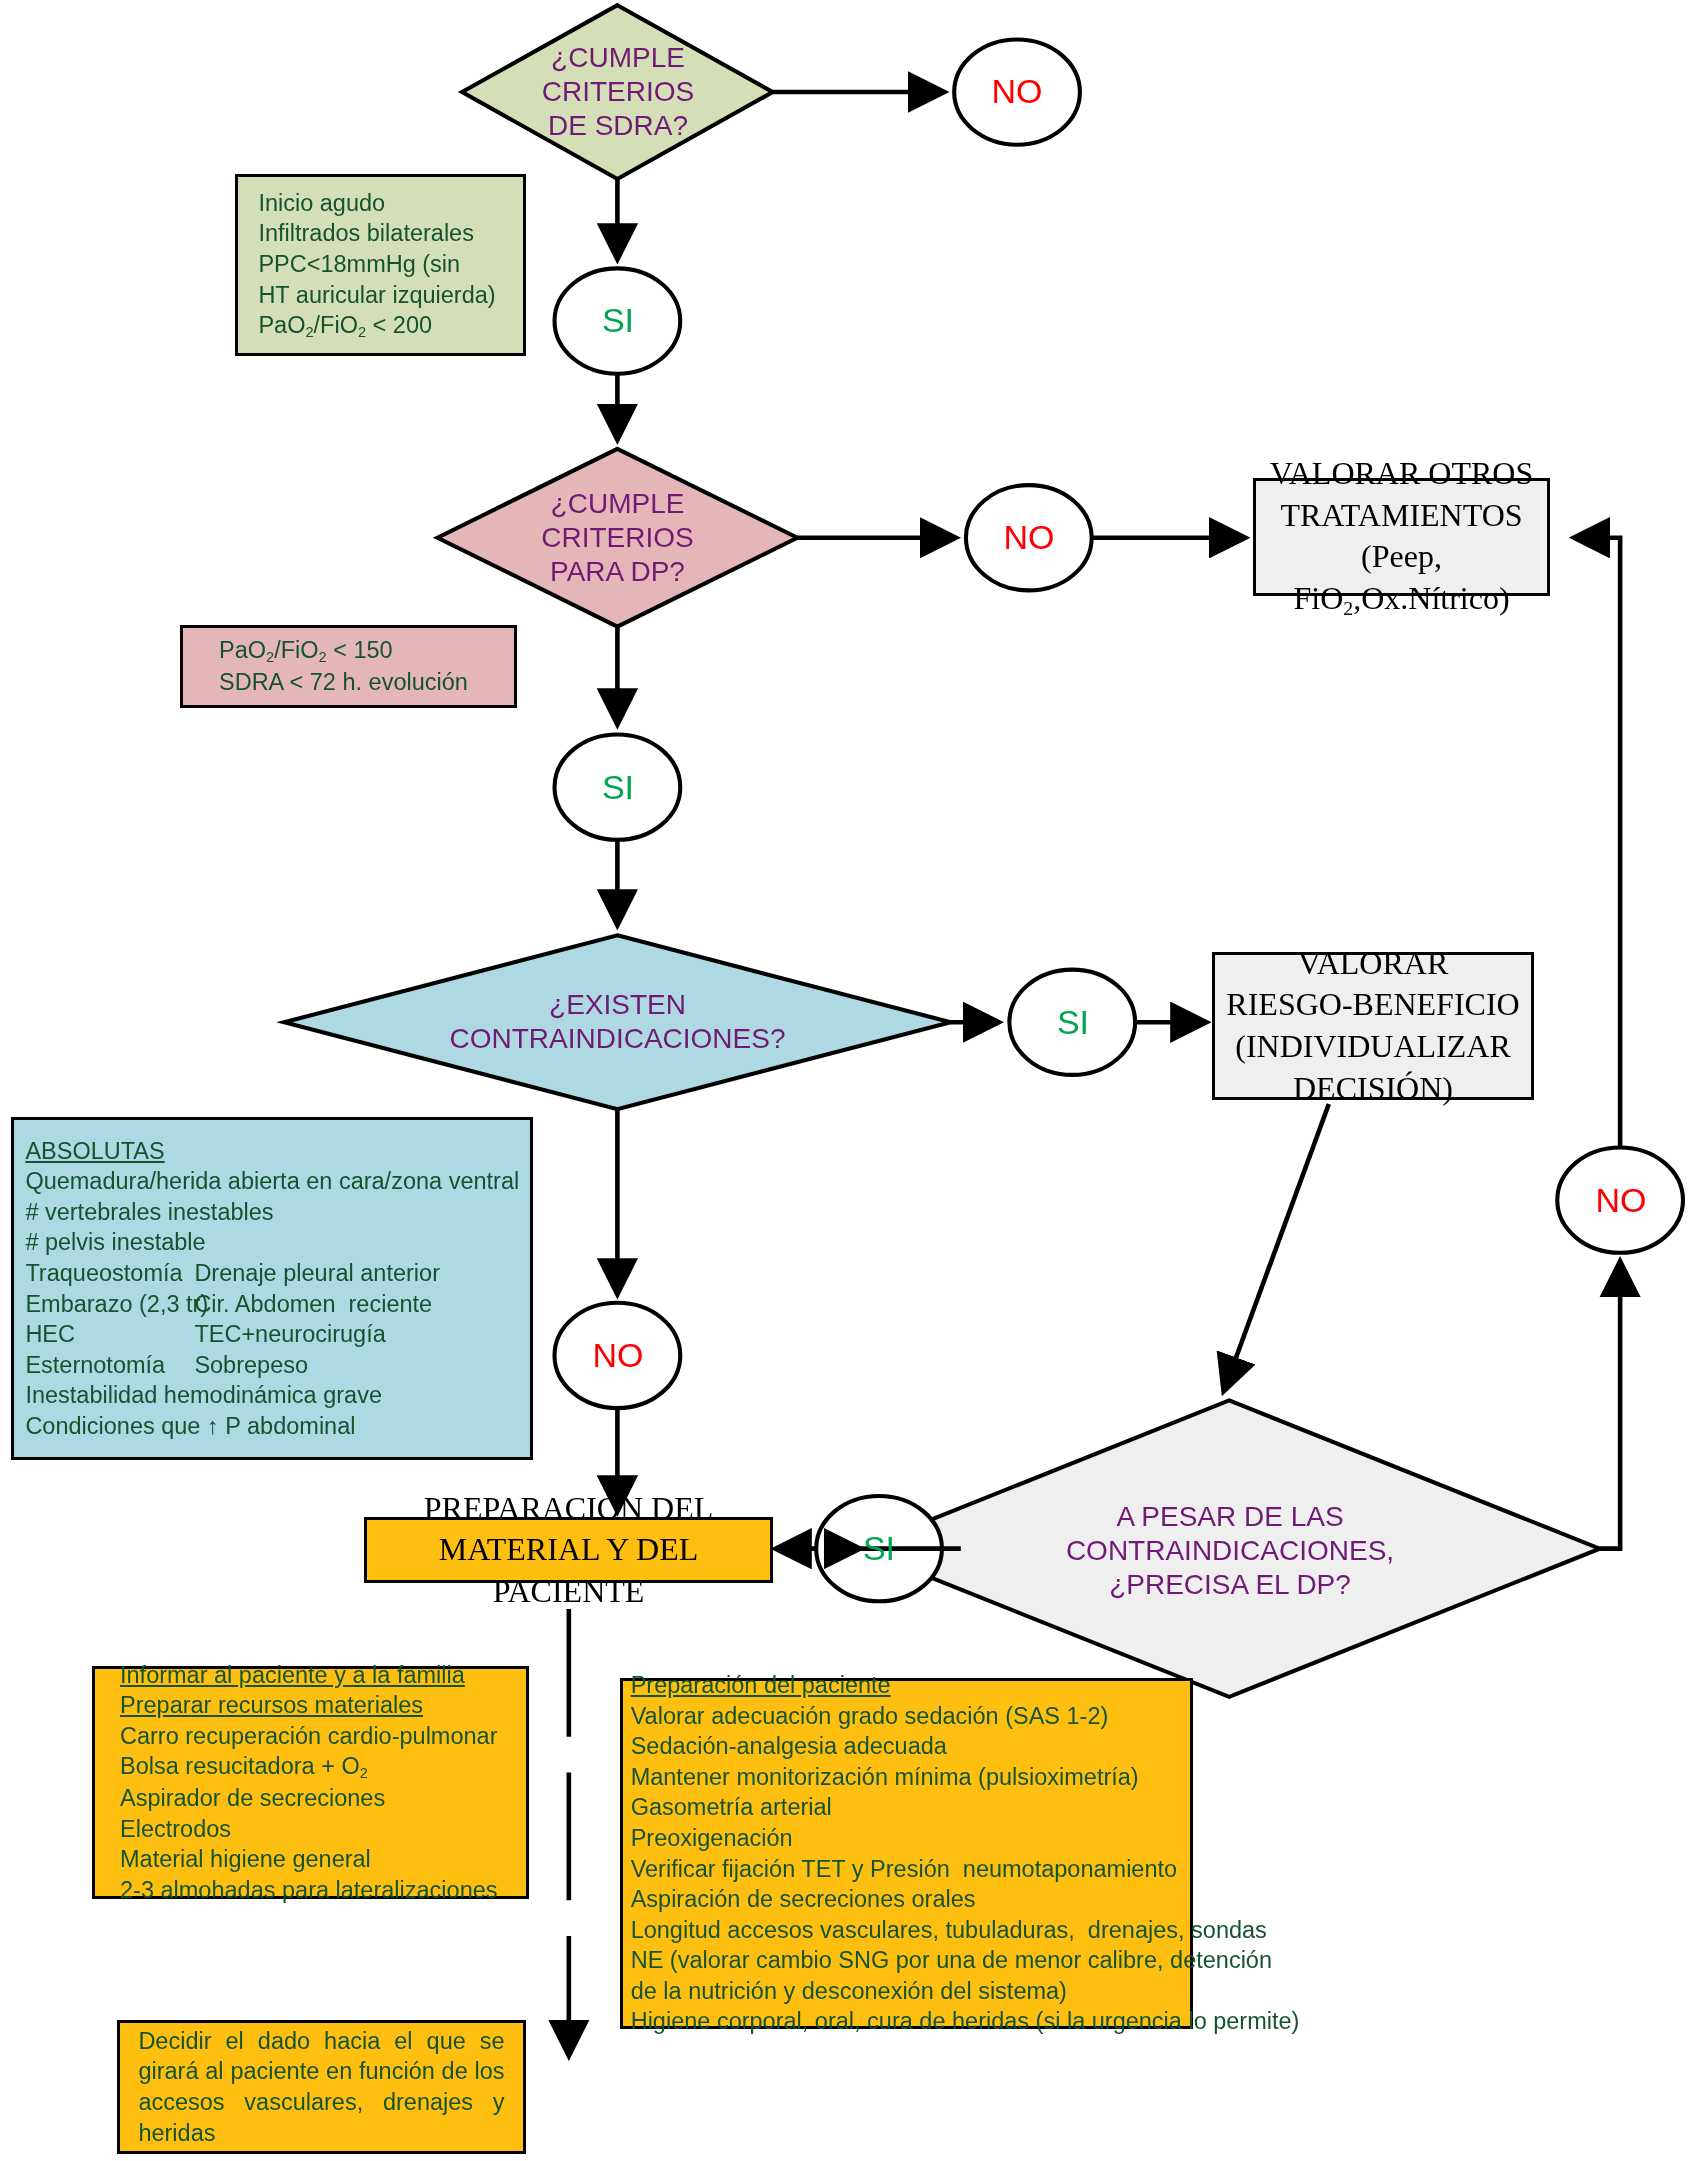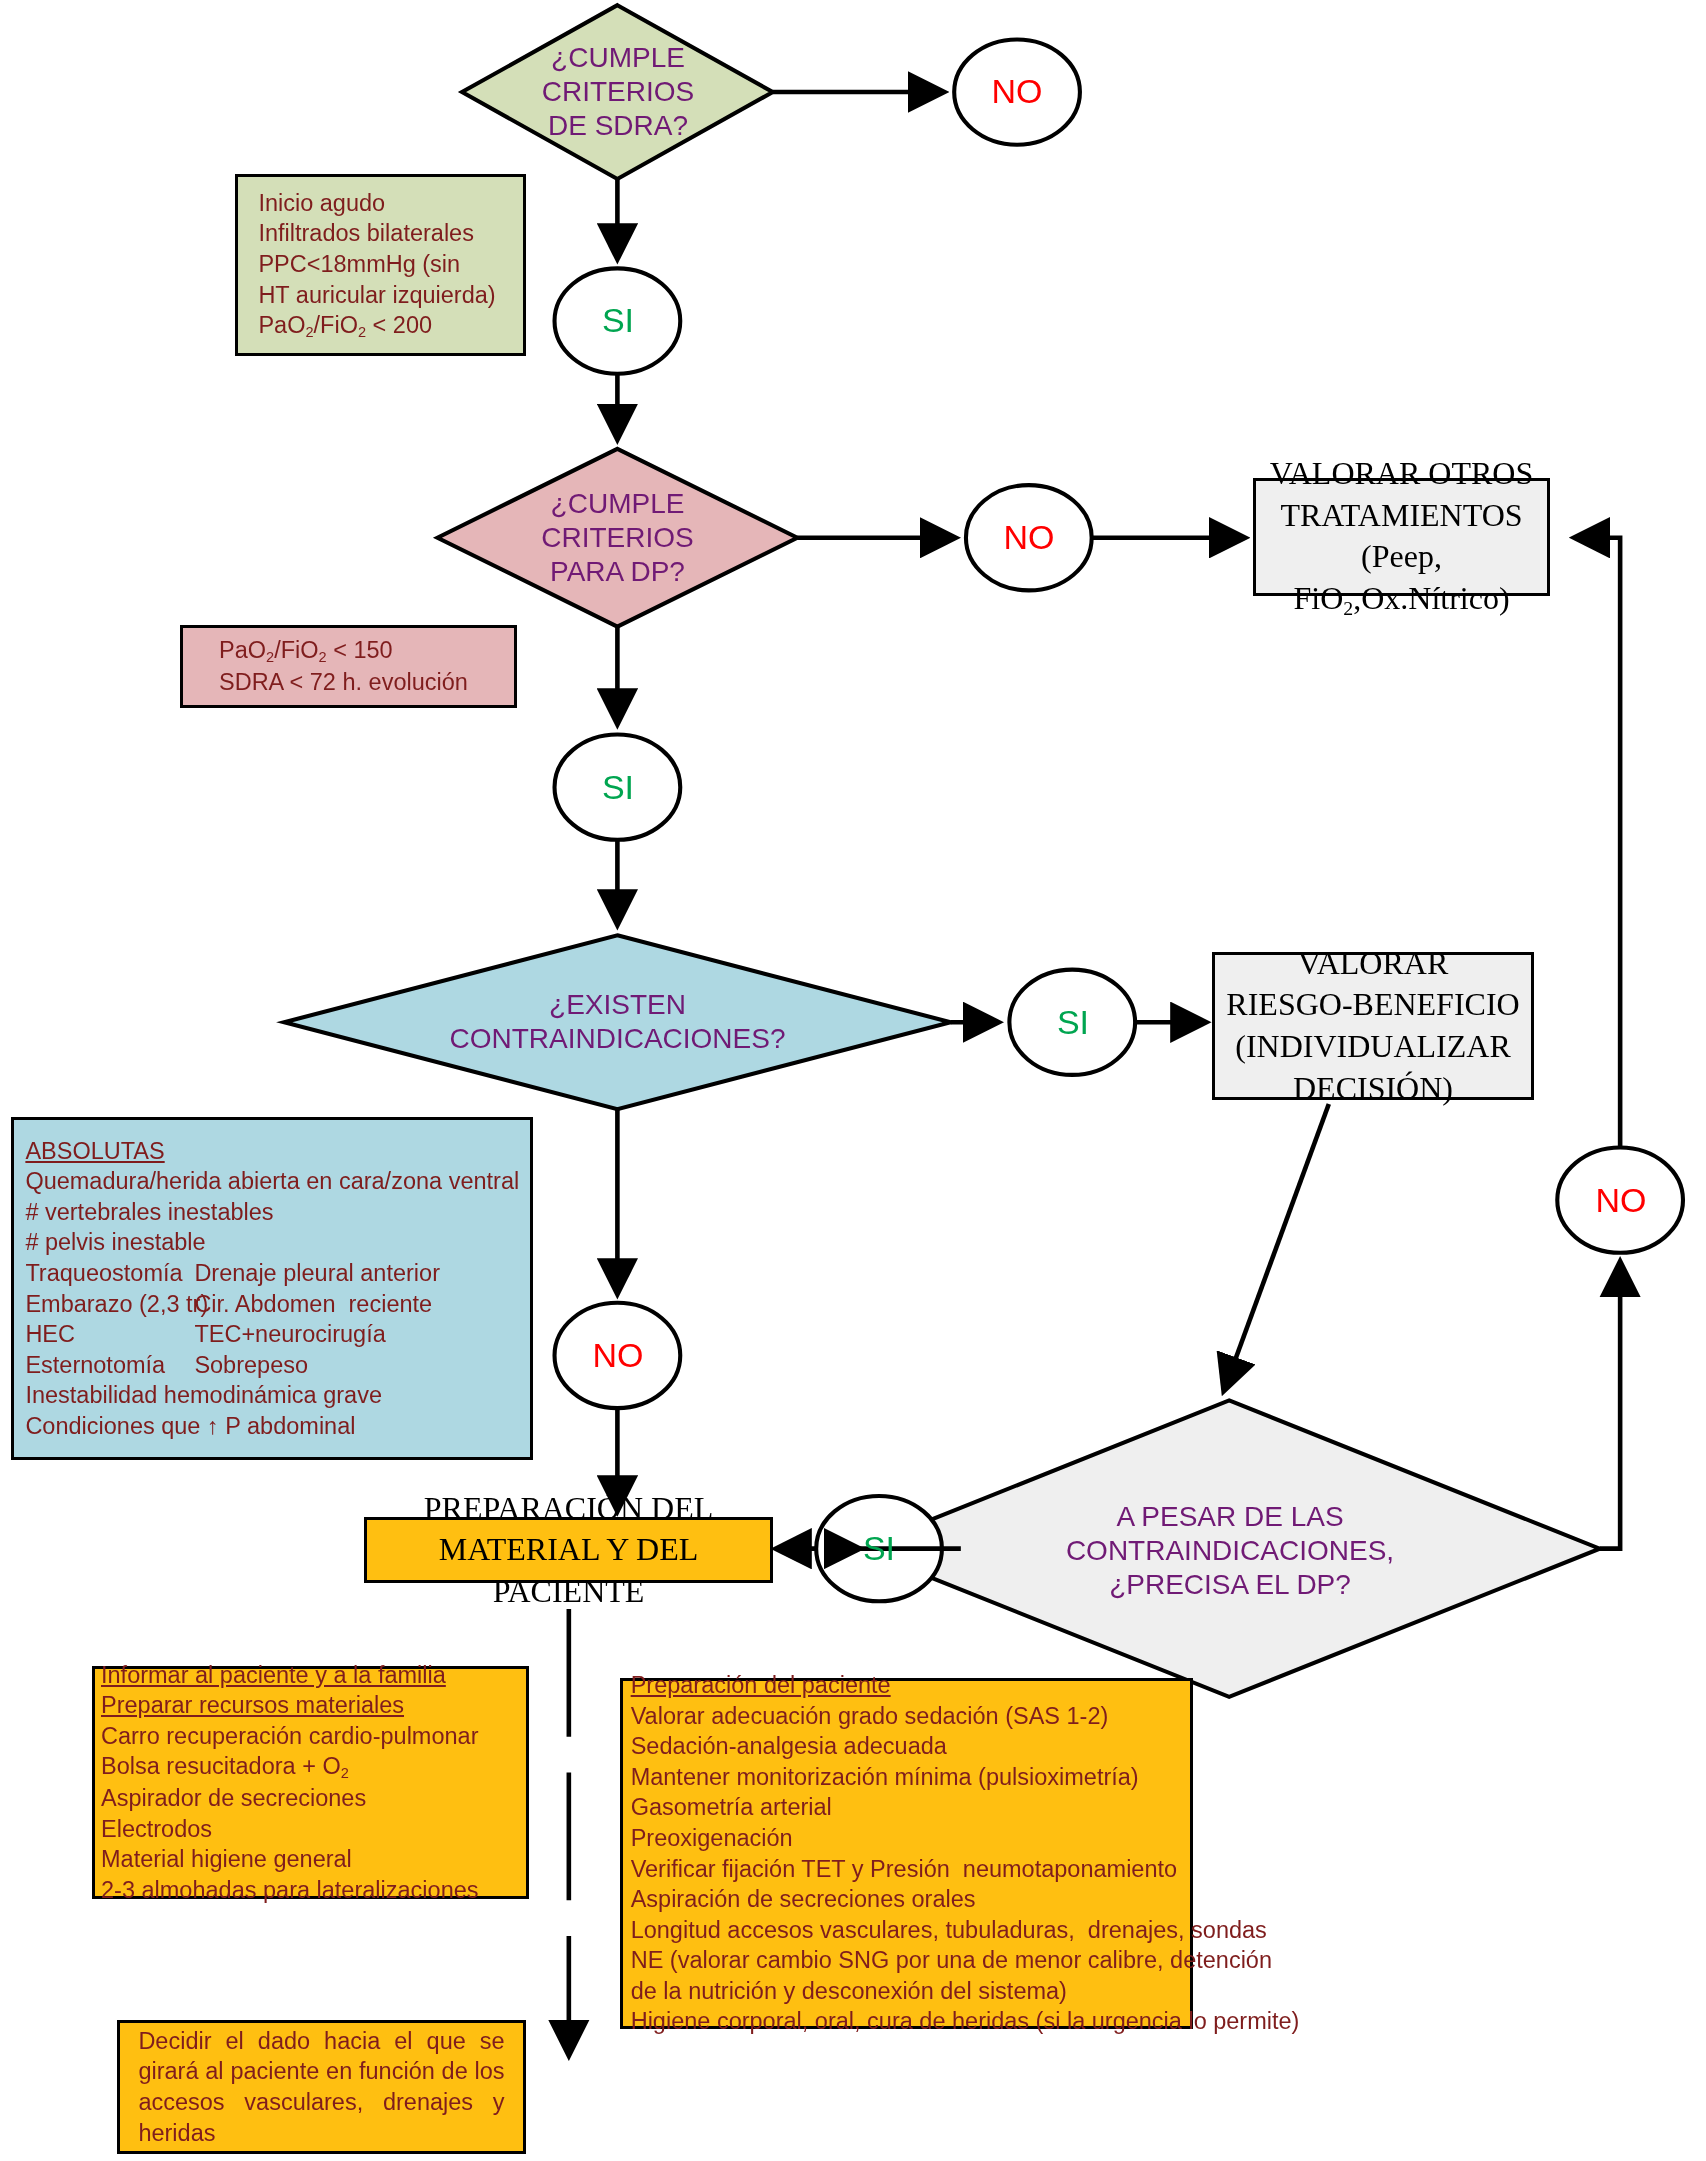--- a/index.html
+++ b/index.html
@@ -12,21 +12,21 @@
   .ctr{text-align:center;}
   .lft{text-align:left;}
   .just{text-align:justify;}
   .ul{text-decoration:underline;}
   .shapetext{position:absolute;display:flex;align-items:center;justify-content:center;
              text-align:center;pointer-events:none;}
   .ell-label{font-size:34px;font-weight:400;}
   .diamond-label{font-size:28px;line-height:1.22;color:#701a75;}
   sub{font-size:0.62em;vertical-align:-0.28em;}
   .bigtitle{font-size:32px;line-height:1.3;font-family:Liberation Serif, serif;}
-  .listtext{font-size:23.5px;line-height:1.30;color:#7f1d1d;}
+  .listtext{font-size:23.5px;line-height:1.30;color:#14532d;}
   .listtext div{white-space:pre;}
   .greybox{background:#efefef;}
   .orangebox{background:#ffbf11;}
   .bluebox{background:#aed8e2;justify-content:flex-end;}
   .pinkbox{background:#e5b6b8;}
   .greenbox{background:#d4dfb8;}
   .col2{display:flex;}
   .col2 .c1{width:169px;flex:0 0 169px;}
   .col2 .c2{flex:1;}
 </style>
@@ -178,21 +178,21 @@
   </div>
 
   <div class="node boxnode orangebox" style="left:364px;top:1517px;width:409px;height:66px;">
     <div class="inner ctr bigtitle">
       <div>PREPARACIÓN DEL</div>
       <div>MATERIAL Y DEL PACIENTE</div>
     </div>
   </div>
 
   <div class="node boxnode orangebox" style="left:92px;top:1666px;width:437px;height:233px;">
-    <div class="inner lft listtext" style="padding-left:6px;">
+    <div class="inner lft listtext" style="padding-left:25px;">
       <div class="ul">Informar al paciente y a la familia</div>
       <div class="ul">Preparar recursos materiales</div>
       <div>Carro recuperación cardio-pulmonar</div>
       <div>Bolsa resucitadora + O<sub>2</sub></div>
       <div>Aspirador de secreciones</div>
       <div>Electrodos</div>
       <div>Material higiene general</div>
       <div>2-3 almohadas para lateralizaciones</div>
     </div>
   </div>

